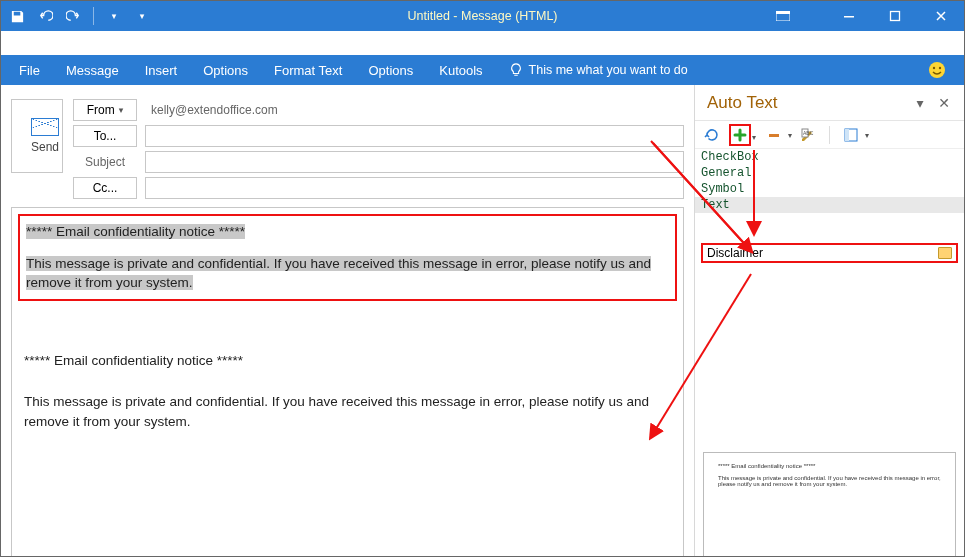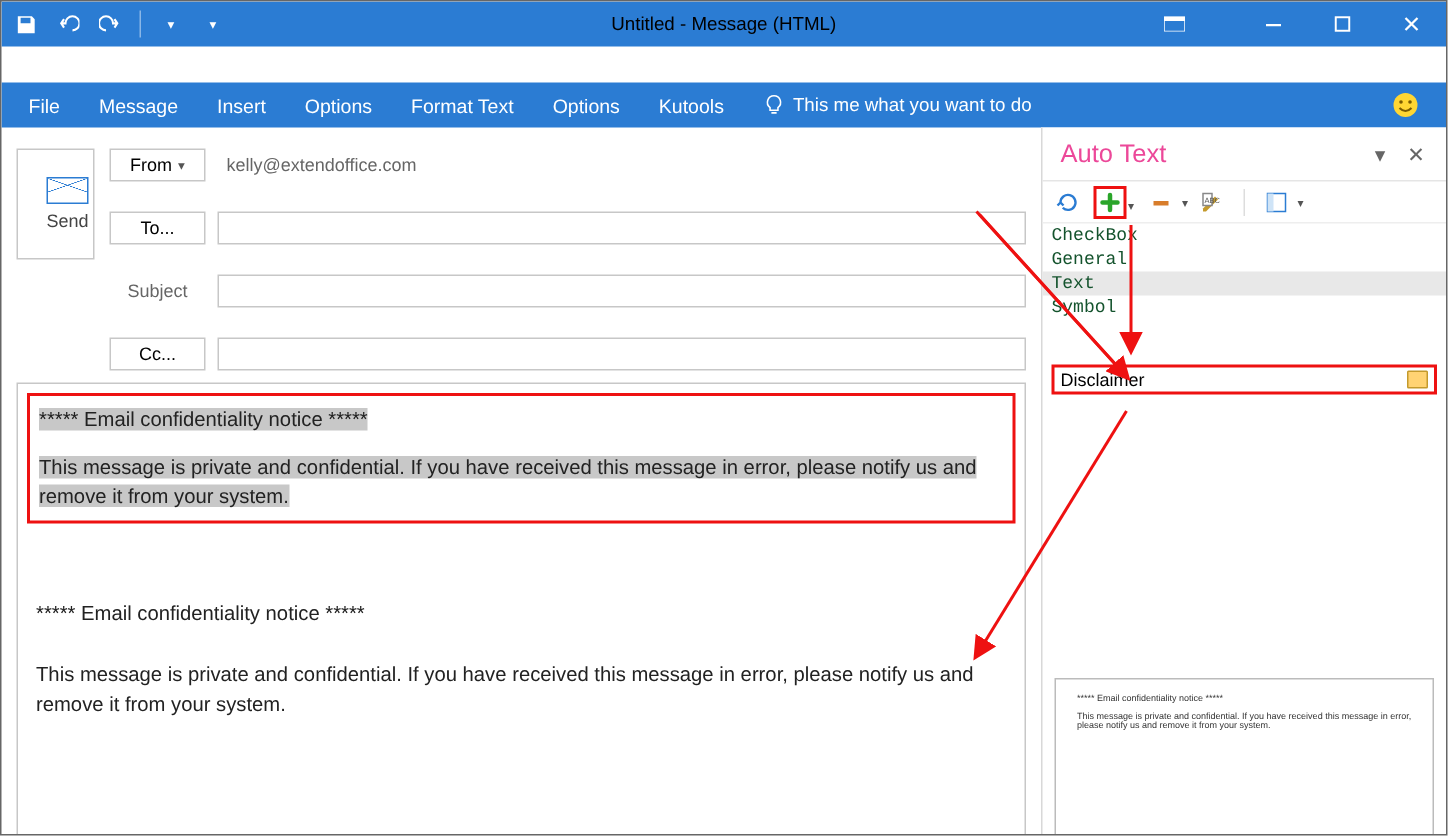--- a/index.html
+++ b/index.html
@@ -3,21 +3,21 @@
 <meta charset="utf-8">
 <style>
   * { box-sizing: border-box; margin: 0; padding: 0; font-family: "Segoe UI", Tahoma, sans-serif; }
   body { background: #fff; width: 965px; height: 557px; border: 1px solid #666; position: relative; overflow: hidden; }
 
   
   .titlebar { height: 30px; background: #2b7cd3; display: flex; align-items: center; color: #fff; position: relative; }
   .titlebar .qat { display: flex; align-items: center; padding-left: 6px; gap: 8px; }
   .qat .icon { width: 20px; height: 20px; display: flex; align-items: center; justify-content: center; color: #fff; }
   .qat .sep { width: 1px; height: 18px; background: rgba(255,255,255,.45); margin: 0 2px; }
-  .titlebar .title { position: absolute; left: 50%; transform: translateX(-50%); font-size: 12.5px; color: #000000; }
+  .titlebar .title { position: absolute; left: 50%; transform: translateX(-50%); font-size: 12.5px; color: #fef9c3; }
   .winbtns { margin-left: auto; display: flex; align-items: center; height: 100%; }
   .winbtns .wb { width: 46px; height: 100%; display: flex; align-items: center; justify-content: center; color: #fff; }
   .winbtns .spacer { width: 20px; }
 
   
   .ribbon { height: 30px; background: #2b7cd3; display: flex; align-items: center; padding: 0 18px; gap: 26px; color: #ffffff; font-size: 13px; margin-top: 24px; }
   .ribbon .tab { cursor: default; }
   .ribbon .tell { display: flex; align-items: center; gap: 6px; font-size: 12.5px; }
   .ribbon .smile { margin-left: auto; color: #ffd633; }
 
@@ -32,41 +32,41 @@
   .sendbtn .env {
     width: 28px; height: 18px; border: 1px solid #2b7cd3; position: relative; background: #fff;
   }
   .sendbtn .env::before {
     content: ""; position: absolute; left: 0; right: 0; top: 0; height: 9px;
     background: linear-gradient(to bottom right, transparent 48%, #2b7cd3 49%, #2b7cd3 51%, transparent 52%),
                 linear-gradient(to bottom left, transparent 48%, #2b7cd3 49%, #2b7cd3 51%, transparent 52%);
   }
   .sendbtn .lbl { font-size: 12px; color: #444; }
 
-  .fields { flex: 1; display: flex; flex-direction: column; gap: 20px; }
+  .fields { flex: 1; display: flex; flex-direction: column; gap: 4px; }
   .frow { display: flex; align-items: center; gap: 8px; }
   .fbtn { width: 64px; height: 22px; border: 1px solid #c7c7c7; font-size: 12px; display: flex; align-items: center; justify-content: center; background: #fff; }
   .ftxt { width: 64px; font-size: 12px; color: #666; text-align: center; }
   .finput { flex: 1; height: 22px; border: 1px solid #c7c7c7; background: #fff; font-size: 12px; padding: 0 6px; color: #555; display:flex; align-items:center;}
   .frow.from .fbtn::after { content: "▾"; font-size: 9px; margin-left: 4px; color:#555;}
   .frow.from .finput-plain { flex:1; font-size:12px; color:#666; padding: 0 6px; height:22px; display:flex; align-items:center;}
 
   
   .editor { margin-top: 8px; border: 1px solid #c7c7c7; flex: 1; padding: 12px; font-size: 13.5px; color: #222; position:relative; line-height: 1.45; }
   .selbox { border: 2px solid #e11; padding: 6px 6px; margin: -6px -6px 32px -6px; }
   .hilite { background: #c8c8c8; display: inline; }
   .p1,.p2 { margin: 0; }
   .plain .p1 { margin-bottom: 22px; }
   .selbox .p1 { margin-bottom: 12px; }
   .plain { margin-top: 50px; }
   
   
   .rpane { width: 270px; border-left: 1px solid #d8d8d8; background: #fff; display: flex; flex-direction: column; }
   .rhead { height: 36px; border-bottom: 1px solid #e5e5e5; display: flex; align-items: center; padding: 0 8px; }
-  .rhead .rtitle { color: #ec4899; font-size: 17px; flex: 1; padding-left:4px; }
+  .rhead .rtitle { color: #a16207; font-size: 17px; flex: 1; padding-left:4px; }
   .rhead .rbtn { width: 24px; height: 24px; display: flex; align-items: center; justify-content: center; color: #666; font-size: 14px;}
   .rtoolbar { height: 28px; display: flex; align-items: center; padding: 2px 6px; gap: 6px; border-bottom: 1px solid #eee; position:relative;}
   .tb { width: 22px; height: 22px; display: flex; align-items: center; justify-content: center; position:relative;}
   .tb.redbox { border: 2px solid #e11; }
   .tb .dd { font-size: 8px; position:absolute; right:-7px; top:7px; color:#555;}
   .catlist { display: flex; flex-direction: column; font-size: 12px; }
   .cat { padding: 1px 6px 1px 6px; color: #14532d; font-family: Liberation Mono, monospace; }
   .cat.selected { background: #e8e8e8; }
   .disc-container { margin-top: 30px; position: relative;}
   .disc { border: 2px solid #e11; margin: 0 6px; height: 20px; display: flex; align-items: center; padding: 0 4px; justify-content: space-between; font-size: 12px; }
@@ -235,22 +235,22 @@
         <svg width="14" height="14" viewBox="0 0 14 14">
             <rect x="1" y="1" width="12" height="12" fill="#fff" stroke="#2b7cd3"></rect>
             <rect x="1" y="1" width="4" height="12" fill="#cfe4f7"></rect>
           </svg>
         <span class="dd">▾</span>
       </div>
     </div>
     <div class="catlist">
       <div class="cat">CheckBox</div>
       <div class="cat">General</div>
+      <div class="cat">Symbol</div>
       <div class="cat selected">Text</div>
-      <div class="cat">Symbol</div>
     </div>
     <div class="disc-container">
       <div class="disc">
         <span>Disclaimer</span>
         <span class="dicon"></span>
       </div>
     </div>
     <div class="previewwrap">
       <div class="preview">
         <div class="pv1">***** Email confidentiality notice *****</div>

